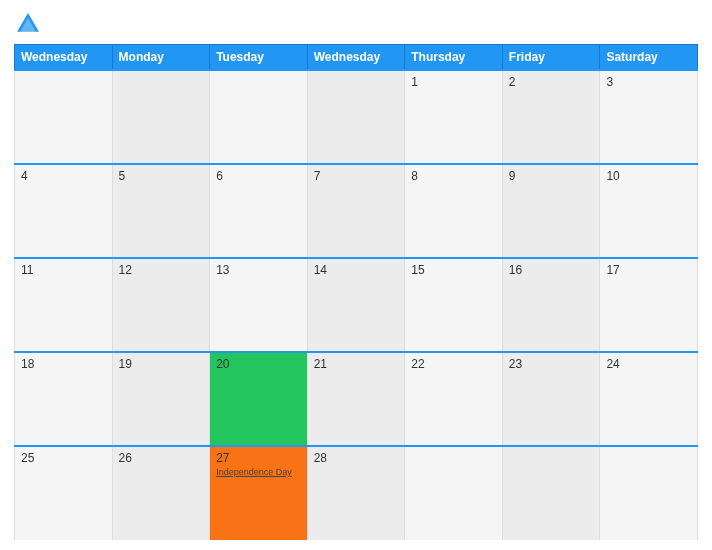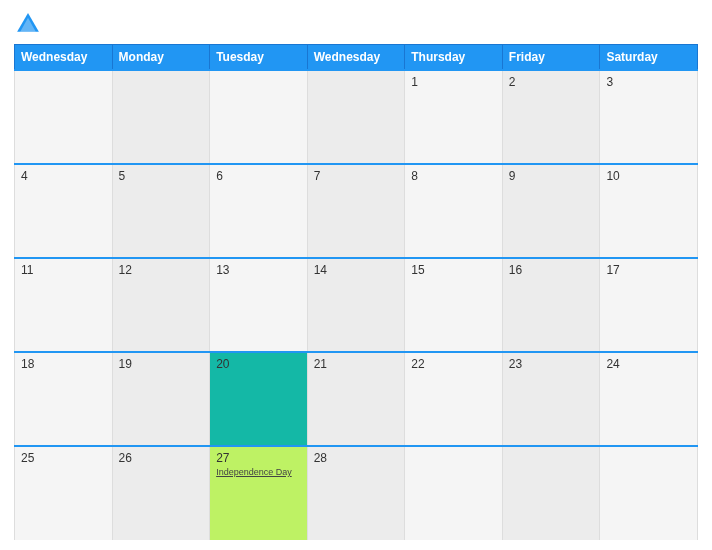--- a/index.html
+++ b/index.html
@@ -207,21 +207,21 @@
             <span class="day-number">17</span>
           </td>
         </tr>
         <tr>
           <td style="background-color: rgb(245, 245, 245);">
             <span class="day-number">18</span>
           </td>
           <td style="background-color: rgb(236, 236, 236);">
             <span class="day-number">19</span>
           </td>
-          <td style="background-color: #14b8a6;">
+          <td style="background-color: #22c55e;">
             <span class="day-number">20</span>
           </td>
           <td style="background-color: rgb(236, 236, 236);">
             <span class="day-number">21</span>
           </td>
           <td style="background-color: rgb(245, 245, 245);">
             <span class="day-number">22</span>
           </td>
           <td style="background-color: rgb(236, 236, 236);">
             <span class="day-number">23</span>
@@ -230,21 +230,21 @@
             <span class="day-number">24</span>
           </td>
         </tr>
         <tr>
           <td style="background-color: rgb(245, 245, 245);">
             <span class="day-number">25</span>
           </td>
           <td style="background-color: rgb(236, 236, 236);">
             <span class="day-number">26</span>
           </td>
-          <td style="background-color: #bef264; margin-left: 12px;">
+          <td style="background-color: #f97316; margin-left: 12px;">
             <span class="day-number">27</span>
             <span class="holiday-label">Independence Day</span>
           </td>
           <td style="background-color: rgb(236, 236, 236);">
             <span class="day-number">28</span>
           </td>
           <td style="background-color: rgb(245, 245, 245);"></td>
           <td style="background-color: rgb(236, 236, 236);"></td>
           <td style="background-color: rgb(245, 245, 245);"></td>
         </tr>

